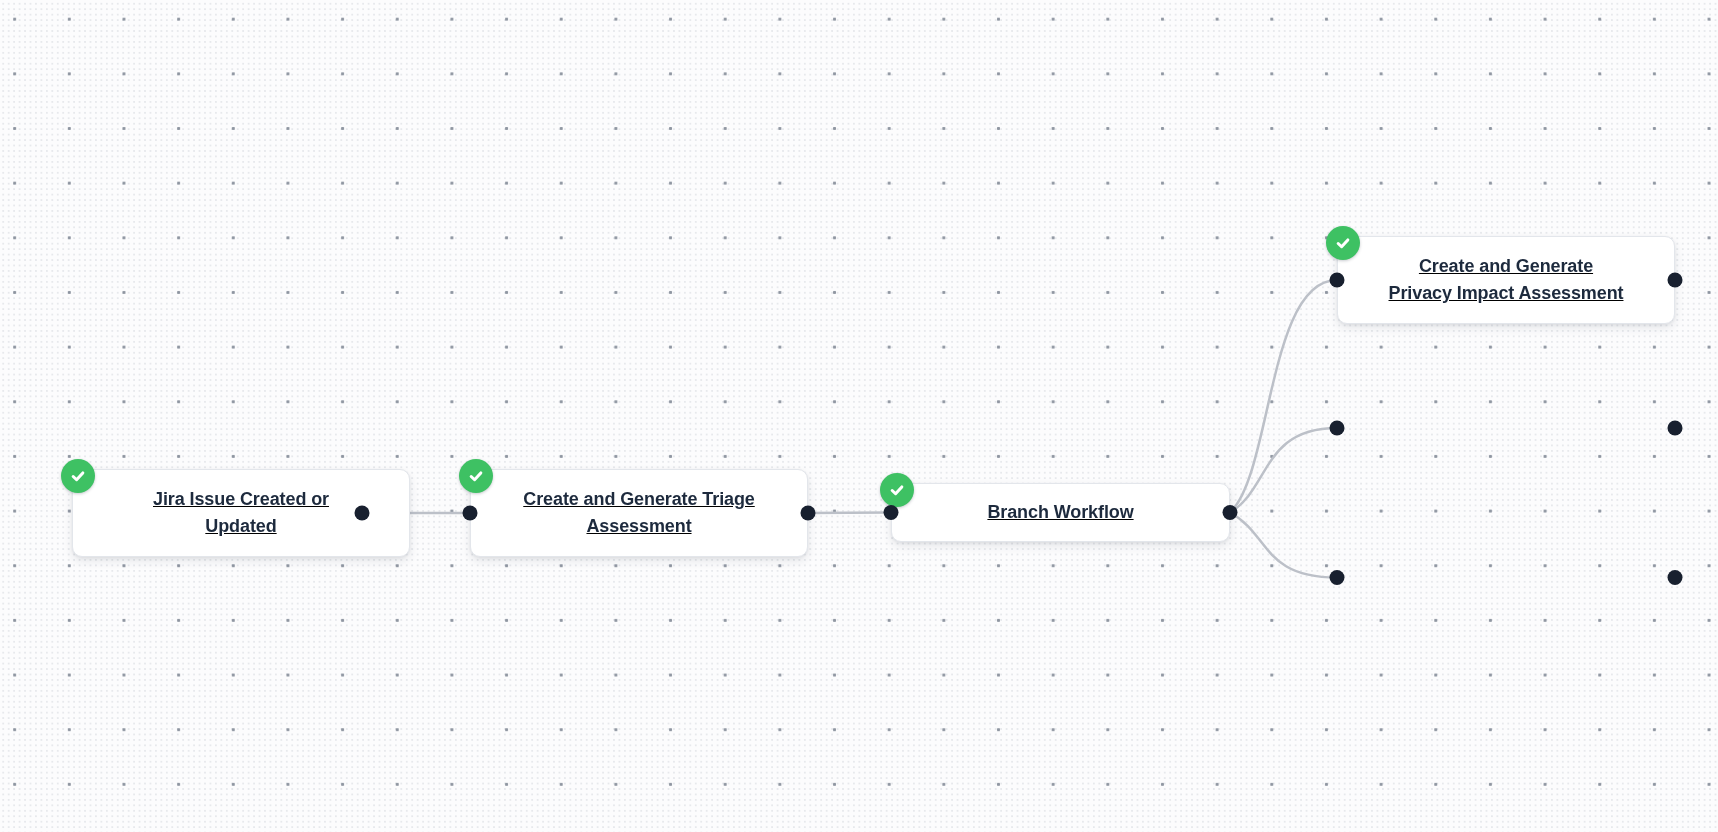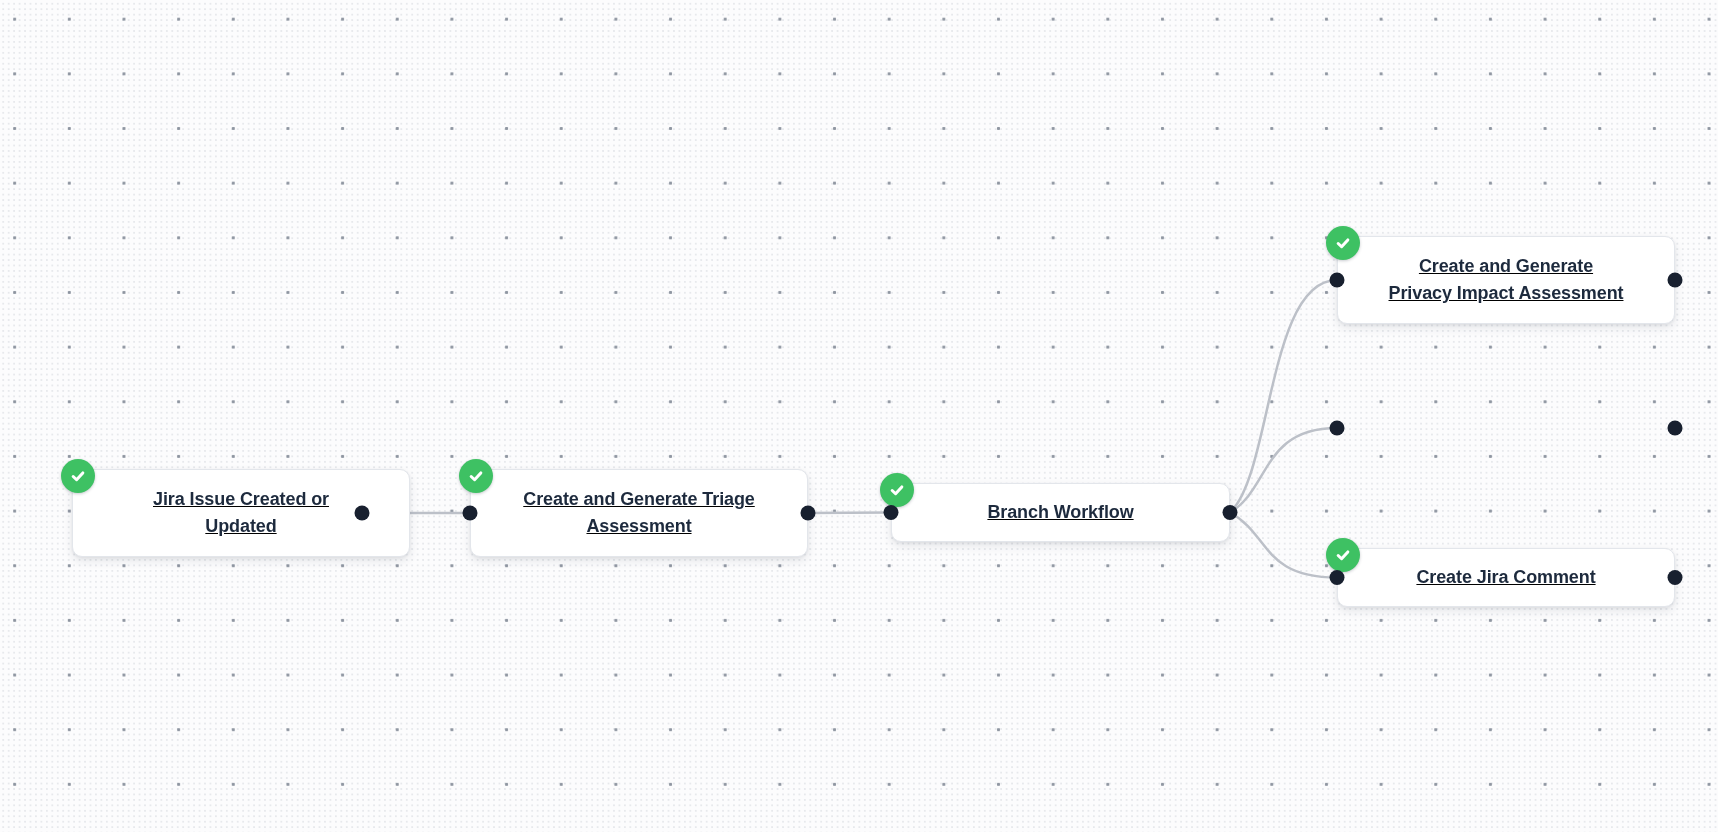--- a/index.html
+++ b/index.html
@@ -128,30 +128,20 @@
         <svg width="20" height="20" viewBox="0 0 24 24">
             <path d="M6.2 12.6 L10.3 16.5 L17.8 8.3" fill="none" stroke="#ffffff" stroke-width="3.6" stroke-linecap="round" stroke-linejoin="round"></path>
           </svg>
       </span>
     </div>
     <div class="node-label">Create and Generate
 Privacy Impact Assessment</div>
   </div>
 
 
-  <div class="node n-comment">
-    <div class="badge">
-      <span>
-        <svg width="20" height="20" viewBox="0 0 24 24">
-            <path d="M6.2 12.6 L10.3 16.5 L17.8 8.3" fill="none" stroke="#ffffff" stroke-width="3.6" stroke-linecap="round" stroke-linejoin="round"></path>
-          </svg>
-      </span>
-    </div>
-    <div class="node-label">Create Jira Comment</div>
-  </div>
 
   <svg class="layer port-layer">
     <circle class="port" cx="362" cy="513" r="7.5"></circle>
     <circle class="port" cx="470" cy="513" r="7.5"></circle>
     <circle class="port" cx="808" cy="513" r="7.5"></circle>
     <circle class="port" cx="891" cy="512.5" r="7.5"></circle>
     <circle class="port" cx="1230" cy="512.5" r="7.5"></circle>
     <circle class="port" cx="1337" cy="280" r="7.5"></circle>
     <circle class="port" cx="1675" cy="280" r="7.5"></circle>
     <circle class="port" cx="1337" cy="428" r="7.5"></circle>

